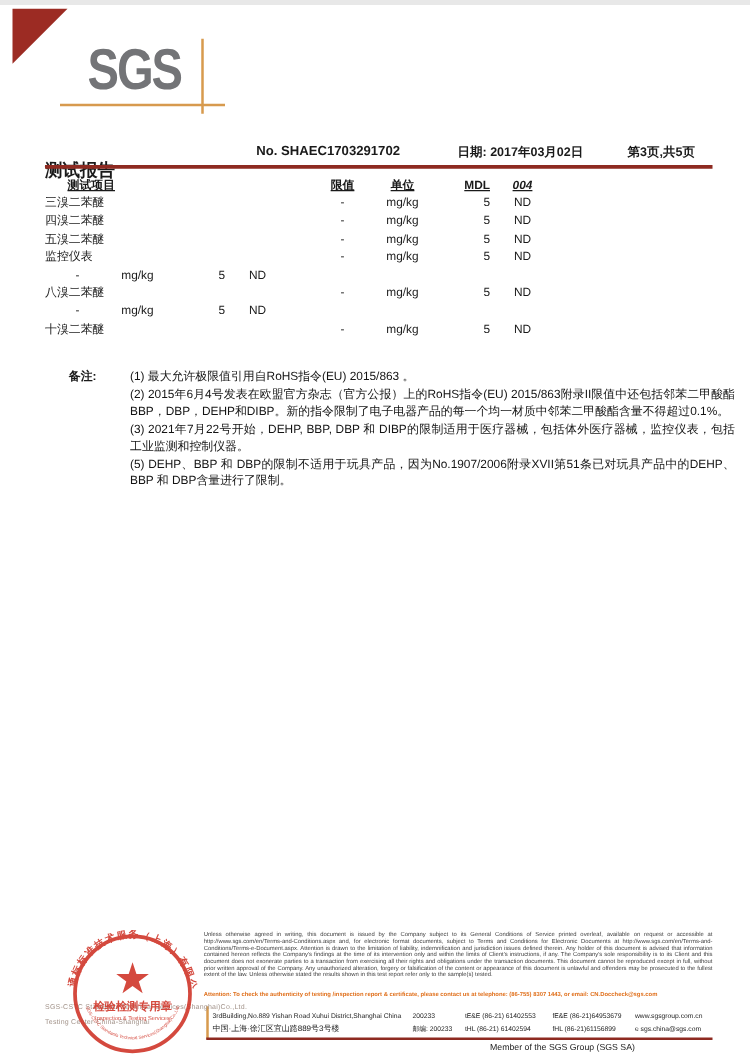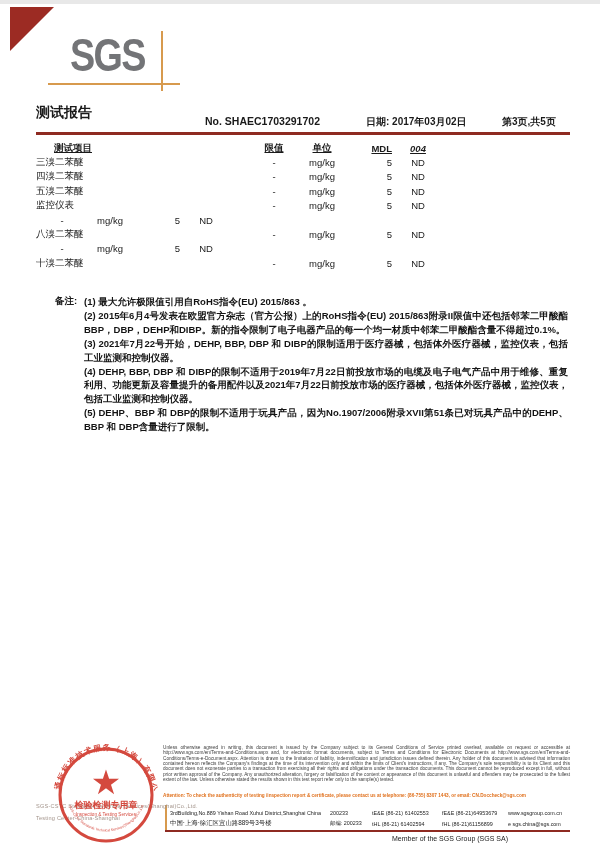--- a/index.html
+++ b/index.html
@@ -18,40 +18,40 @@
   
   .logo-text {
     position:absolute; left:70px; top:28px;
     font-size:46px; font-weight:800; color:#737477;
     letter-spacing:-2px; transform:scaleX(.82); transform-origin:left top;
     line-height:1;
   }
   .logo-hline { position:absolute; left:48px; top:79px; width:132px; height:2px; background:#d79a4e; }
   .logo-vline { position:absolute; left:161px; top:27px; width:2px; height:60px; background:#d79a4e; }
   
-  .doc-title { position:absolute; left:36px; top:100px; font-size:14px; font-weight:bold;text-align:right; }
+  .doc-title { position:absolute; left:36px; top:124px; font-size:14px; font-weight:bold;text-align:right; }
   .report-no { position:absolute; left:205px; top:111px; font-size:10.5px; font-weight:bold; }
   .report-date { position:absolute; left:366px; top:111px; font-size:10px; font-weight:bold; }
   .page-info { position:absolute; left:502px; top:111px; font-size:10px; font-weight:bold; }
   .header-rule { position:absolute; left:36px; top:128px; width:534px; height:2.5px; background:#8e2a21; }
   
   .rtable { position:absolute; left:36px; top:137px; width:420px; font-size:9.5px; }
   .rrow { display:flex; align-items:center; height:14.4px; }
   .c-item { width:212px; text-align:left; }
   .c-limit { width:52px; text-align:center; }
   .c-unit { width:44px; text-align:center; }
   .c-mdl { width:48px; text-align:right; }
   .c-res { width:52px; text-align:center; }
   .rhead .c-item { padding-left:18px; }
   .rhead span, .rhead div { font-weight:bold; }
   .rhead .u { text-decoration:underline; }
   .rhead .c-res { font-style:italic; }
   
   .notes-label { position:absolute; left:55px; top:291px; font-size:9.5px; font-weight:bold; }
-  .notes { position:absolute; left:84px; top:291px; width:484px; font-size:9.5px; font-weight:700; line-height:13.9px; color:#141414; }
+  .notes { position:absolute; left:104px; top:291px; width:484px; font-size:9.5px; font-weight:400; line-height:13.9px; color:#141414; }
   .notes p { text-align:justify; }
   
   .stamp { position:absolute; left:48px; top:740px; z-index:3; opacity:.92; }
   .gray-co { position:absolute; left:36px; z-index:1; font-size:5.6px; color:#a3948b; letter-spacing:.2px; }
   .gray-co1 { top:799px; } .gray-co2 { top:811px; }
   
   .legal {
     position:absolute; left:163px; top:741px; width:407px;
     font-size:4.7px; line-height:5.35px; color:#3c3c3c; text-align:justify;
   }
@@ -151,21 +151,20 @@
       <div class="c-mdl">5</div>
       <div class="c-res">ND</div>
     </div>
   </div>
 
   <div class="notes-label">备注:</div>
   <div class="notes">
     <p>(1) 最大允许极限值引用自RoHS指令(EU) 2015/863 。</p>
     <p>(2) 2015年6月4号发表在欧盟官方杂志（官方公报）上的RoHS指令(EU) 2015/863附录II限值中还包括邻苯二甲酸酯BBP，DBP，DEHP和DIBP。新的指令限制了电子电器产品的每一个均一材质中邻苯二甲酸酯含量不得超过0.1%。</p>
     <p>(3) 2021年7月22号开始，DEHP, BBP, DBP 和 DIBP的限制适用于医疗器械，包括体外医疗器械，监控仪表，包括工业监测和控制仪器。</p>
-    <p>(4) DEHP, BBP, DBP 和 DIBP的限制不适用于2019年7月22日前投放市场的电缆及电子电气产品中用于维修、重复利用、功能更新及容量提升的备用配件以及2021年7月22日前投放市场的医疗器械，包括体外医疗器械，监控仪表，包括工业监测和控制仪器。</p>
     <p>(5) DEHP、BBP 和 DBP的限制不适用于玩具产品，因为No.1907/2006附录XVII第51条已对玩具产品中的DEHP、BBP 和 DBP含量进行了限制。</p>
   </div>
 
   <div class="gray-co gray-co1">SGS-CSTC Standards Technical Services(Shanghai)Co.,Ltd.</div>
   <div class="gray-co gray-co2">Testing Center-China-Shanghai</div>
 
   <svg class="stamp" width="116" height="104" viewBox="0 0 116 104">
     <defs>
       <path id="arcTop" d="M 12,52 A 46,46 0 1 1 104,52" fill="none"></path>
       <path id="arcBottom" d="M 20,60 A 40,40 0 0 0 96,60" fill="none"></path>

